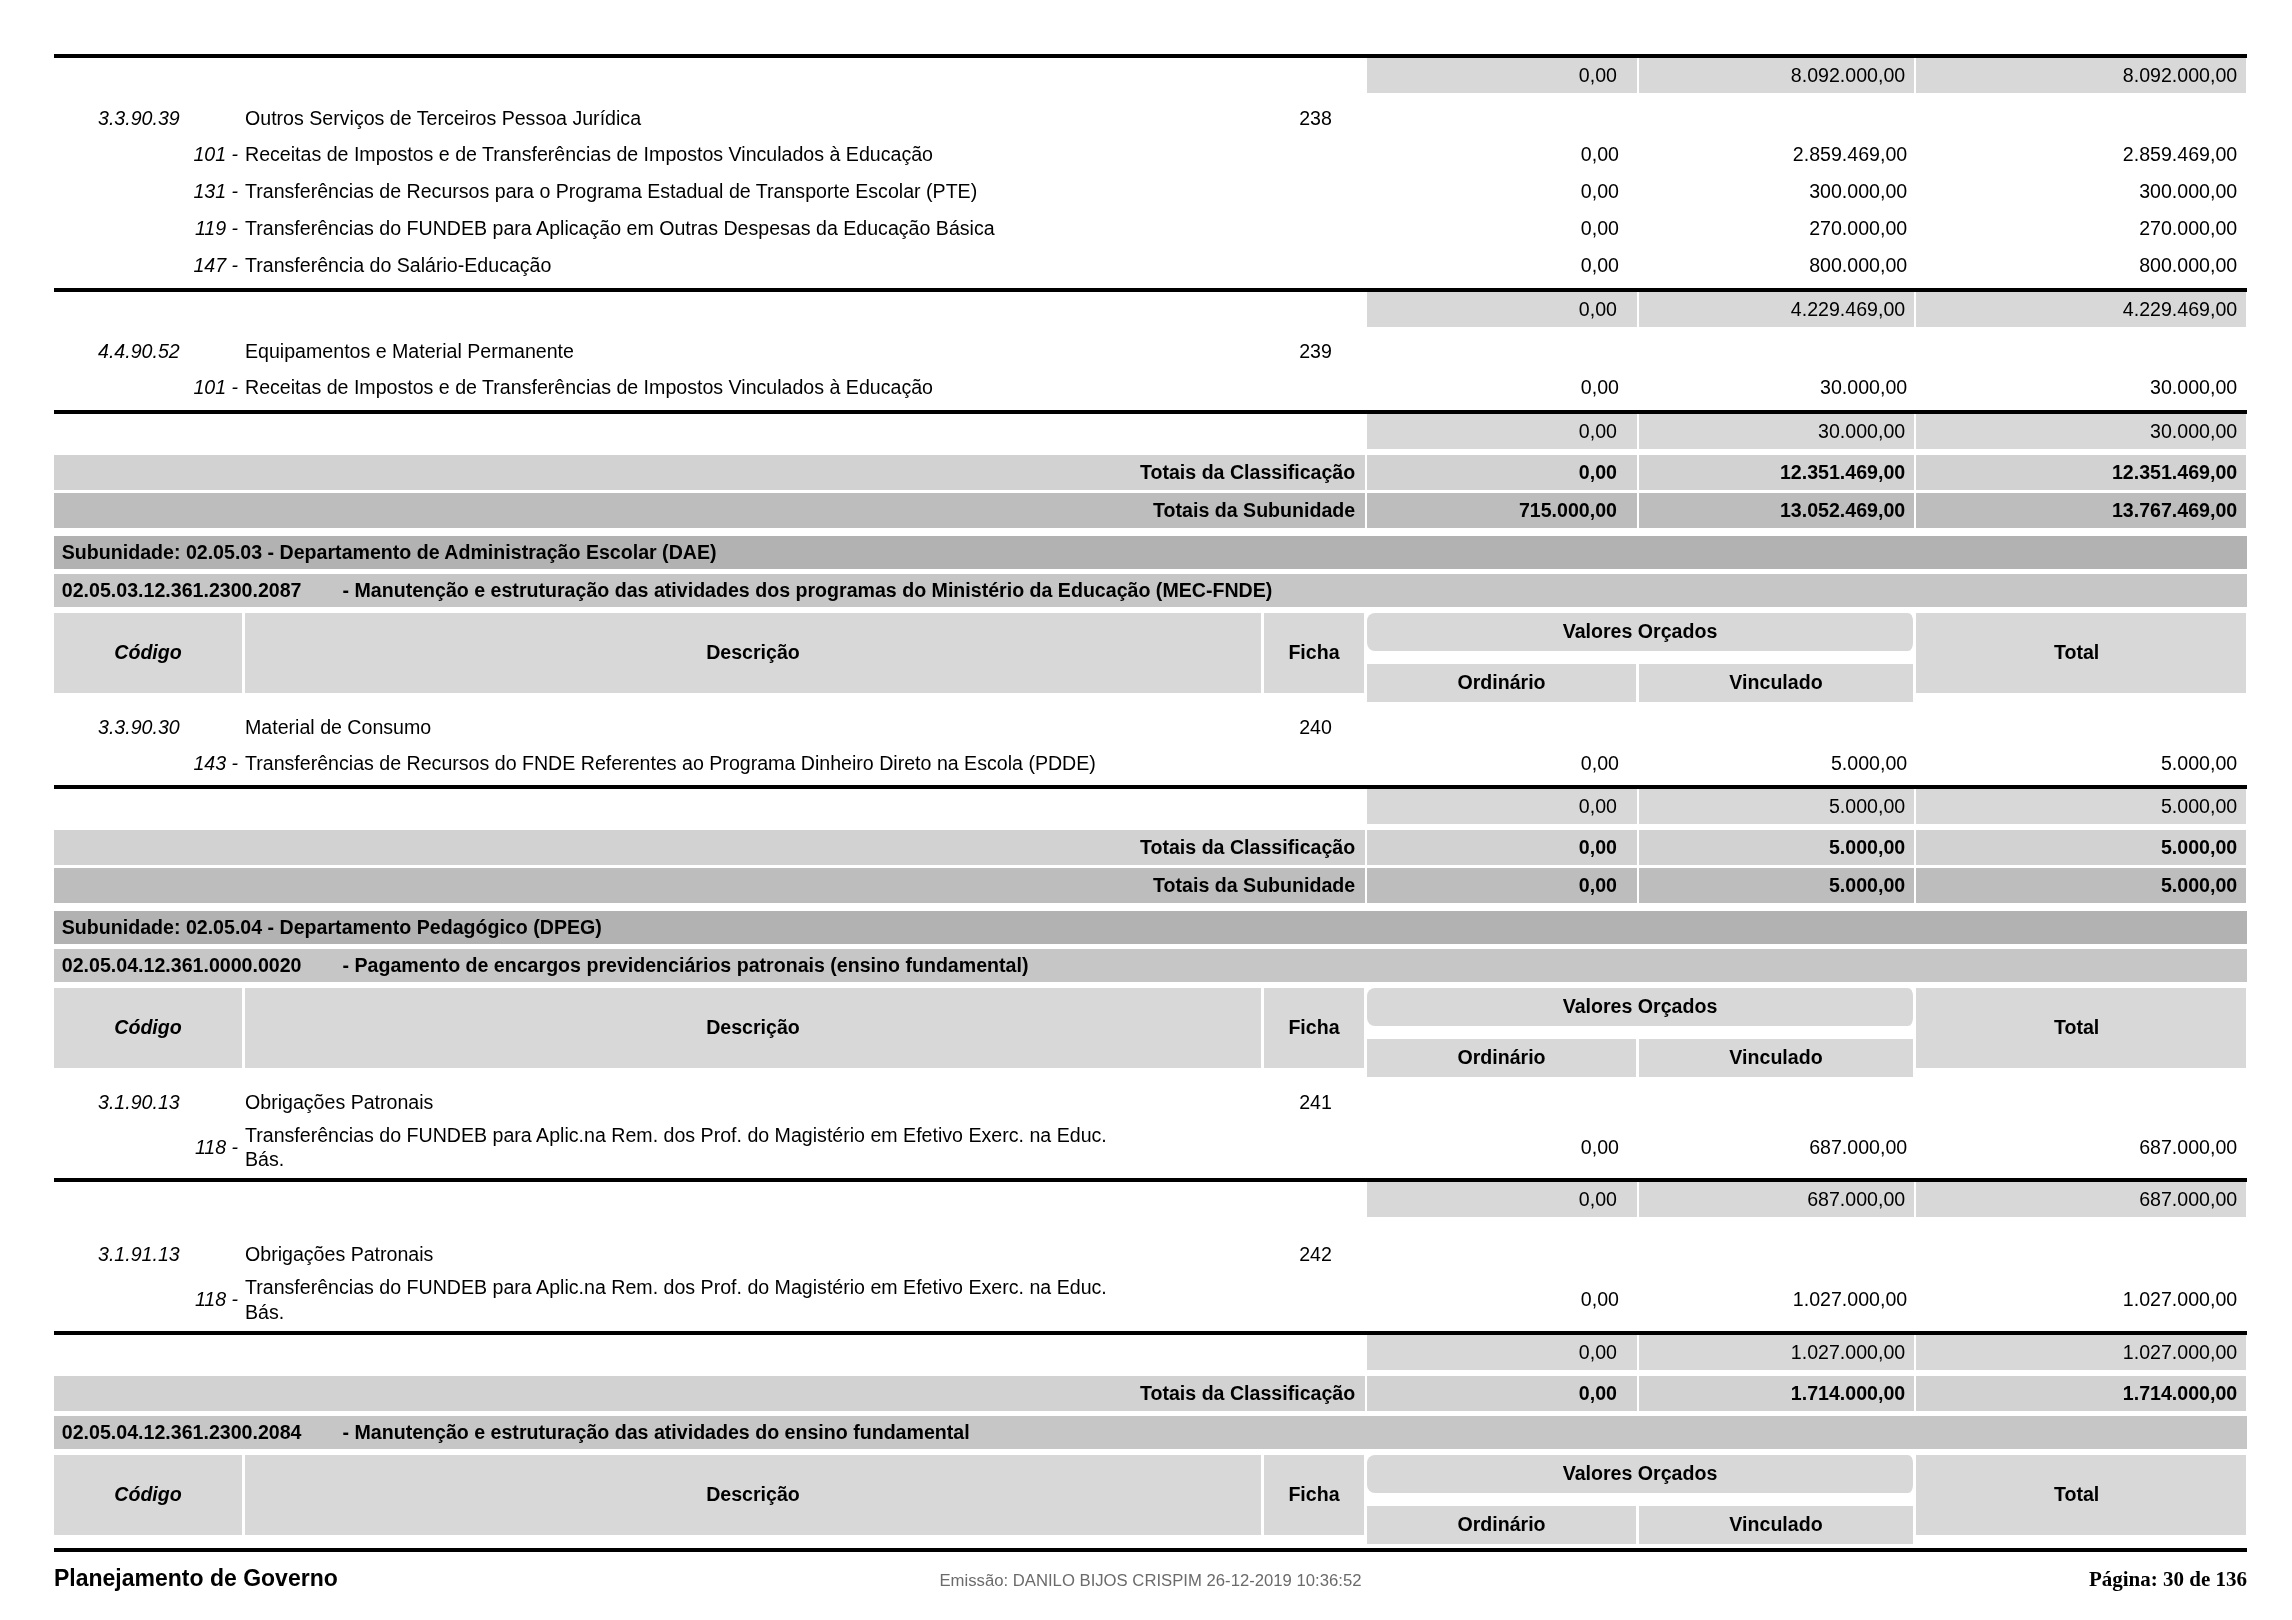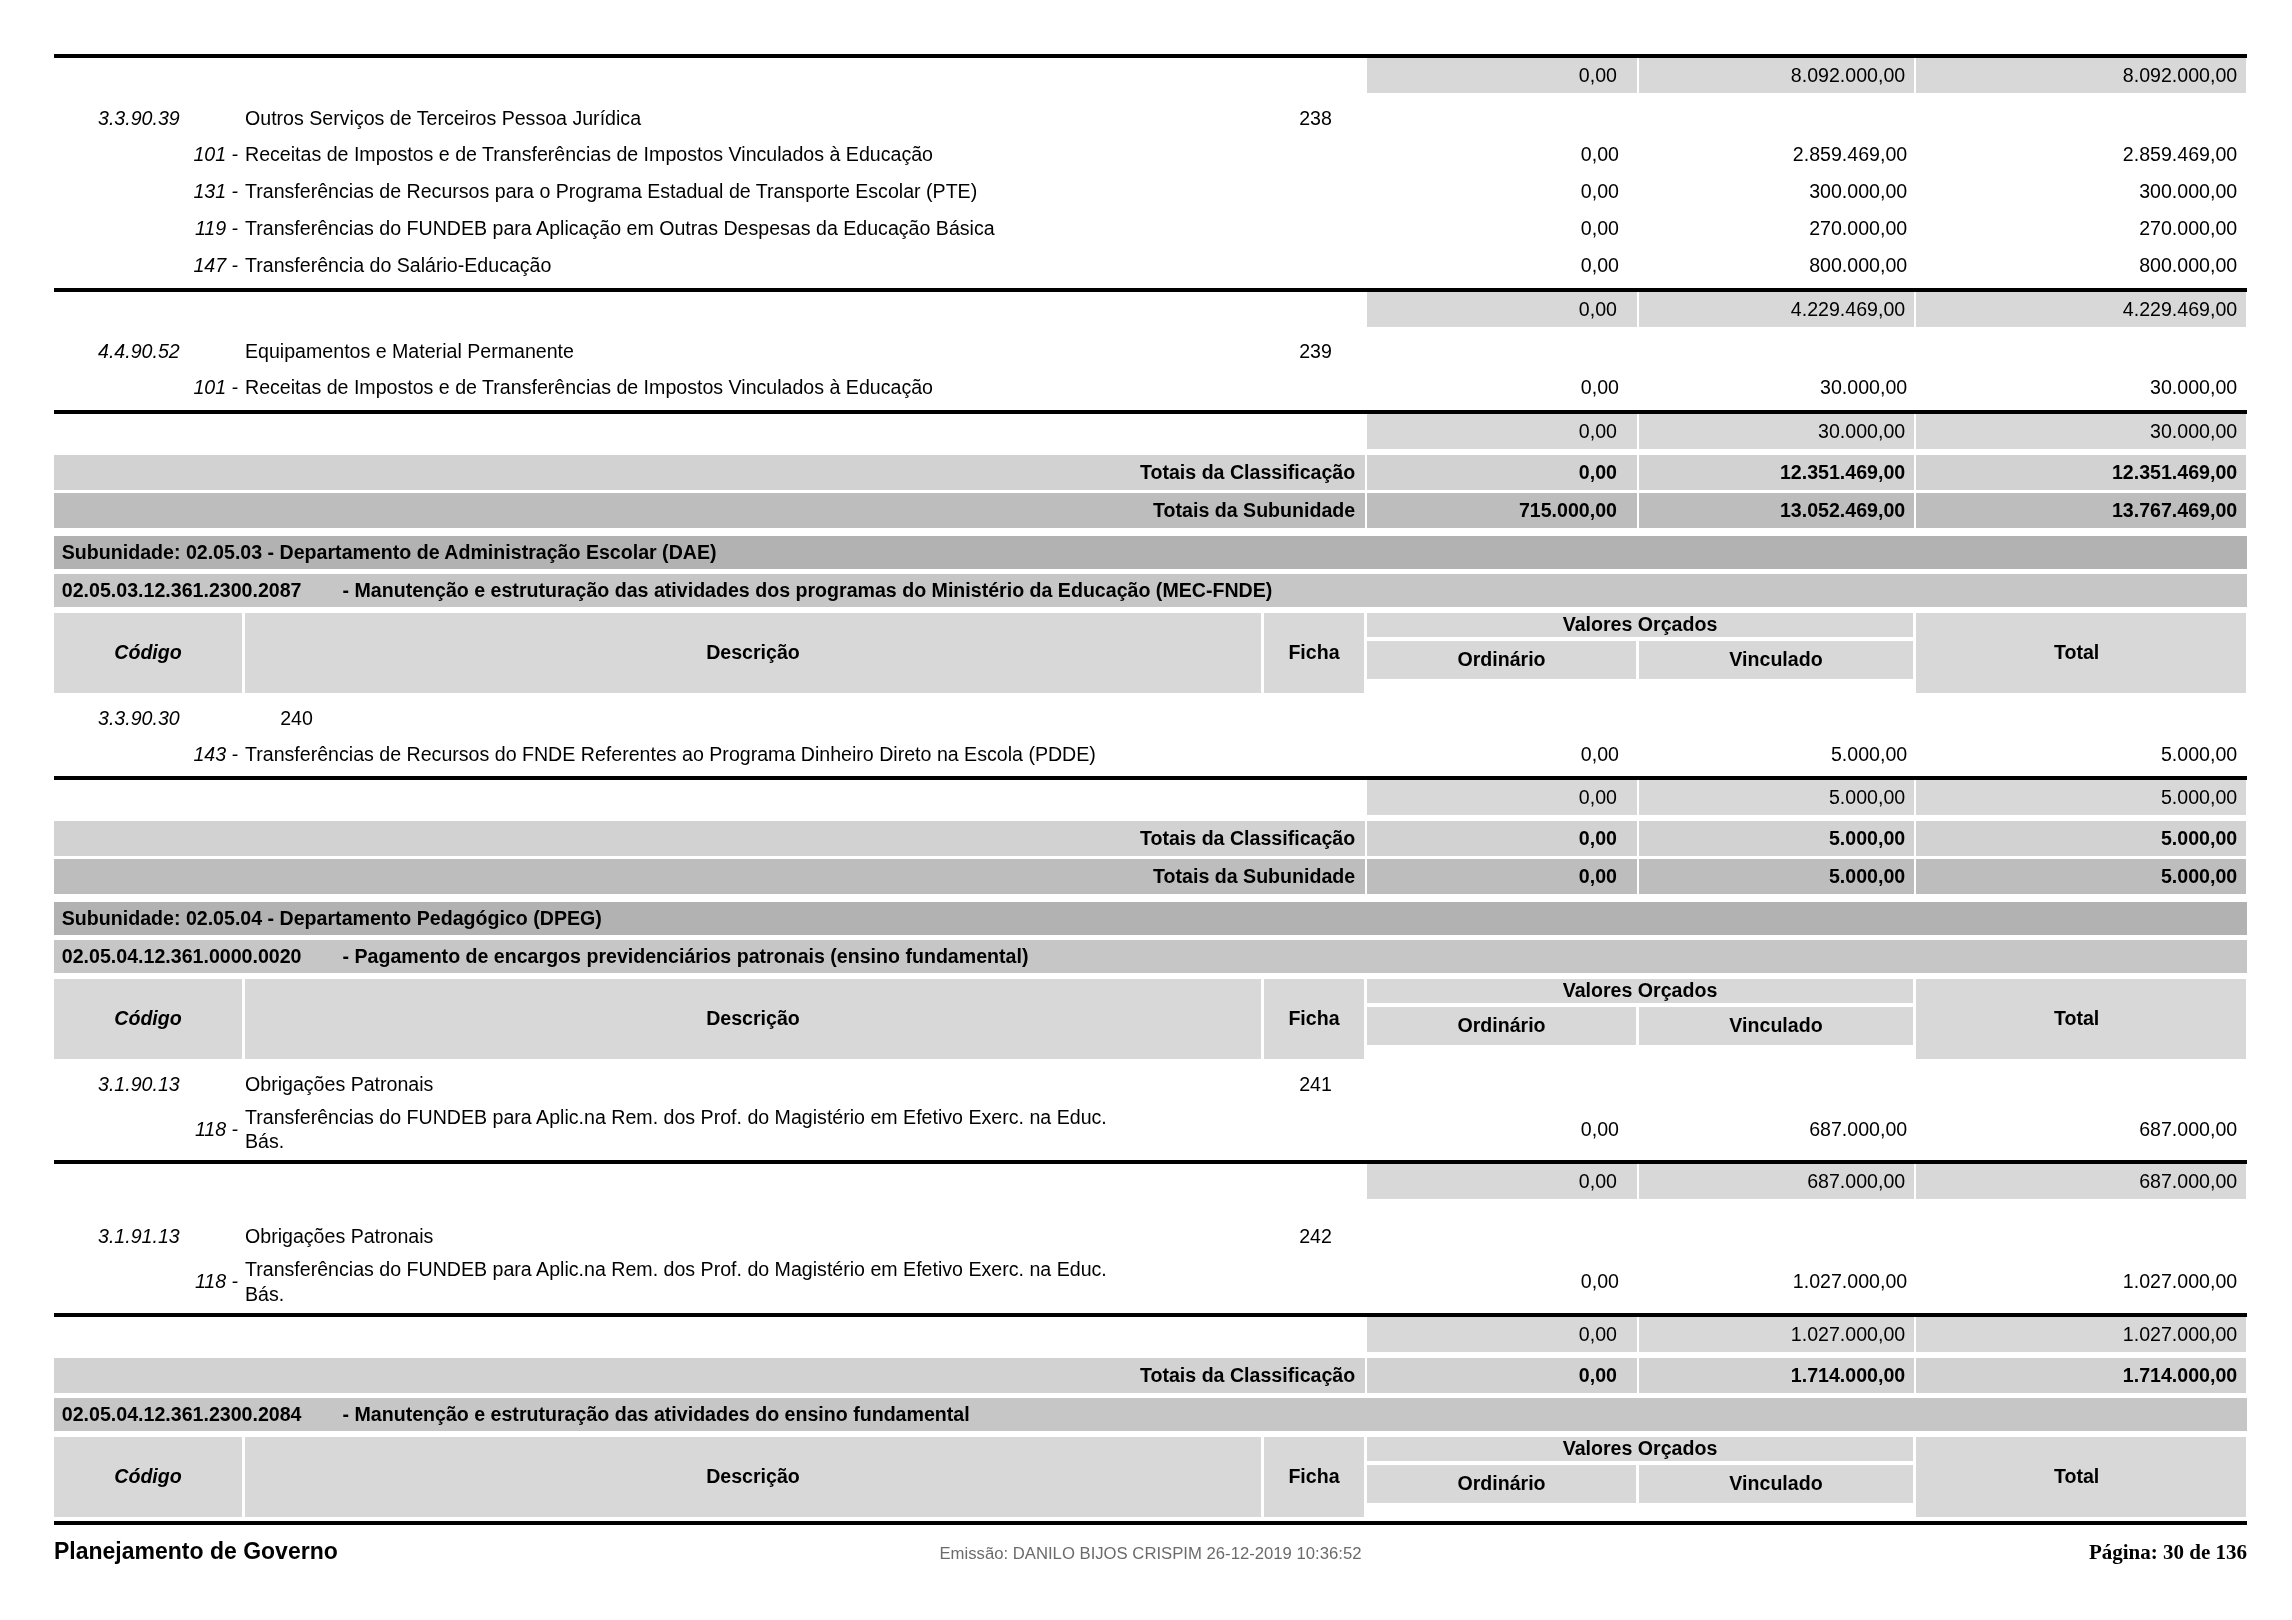--- a/index.html
+++ b/index.html
@@ -55,21 +55,21 @@
   .r-band-program { margin-top: 4.9px; height: 33px; line-height: 33px;
     background: var(--program-band-gray); font-weight: bold; padding-left: 7.8px; width: 2193px; }
   .r-band-program .prog-title { margin-left: 41px; }
 
   
   .r-header { margin-top: 5.9px; }
   .hcell { background: var(--cell-gray); font-weight: bold;
     display: flex; align-items: center; justify-content: center; }
   .hfull { height: 80px; }
   .h-mid { width: 549px; display: flex; flex-direction: column; }
-  .h-vo  { height: 24px; margin-bottom: 4px; }
+  .h-vo  { height: 38px; margin-bottom: 13px; border-radius: 8px; }
   .h-sub { display: flex; height: 38px; }
   .h-ord { width: 272px; }
   .h-vinc{ width: 277px; }
   .hcell.gap-r { border-right: 3.9px solid #fff; }
 
   
   .rule { width: 2193px; border-top: 4.9px solid #000; margin-top: 3.9px; }
   .footer { width: 2193px; display: flex; align-items: baseline; margin-top: 13.7px; }
   .footer .f-left   { width: 33%; font-weight: bold; font-size: 23px; }
   .footer .f-center { width: 34%; text-align: center; color: #6b6b6b; font-size: 16.7px; }
@@ -170,20 +170,21 @@
           <div class="hcell h-vo gap-r">Valores Orçados</div>
           <div class="h-sub">
             <div class="hcell h-ord gap-r">Ordinário</div>
             <div class="hcell h-vinc gap-r">Vinculado</div>
           </div>
         </div>
         <div class="hcell hfull c-total">Total</div>
       </div>
       <div class="row r-classification">
         <div class="c-cod">3.3.90.30</div>
+        <div class="c-desc">Material de Consumo</div>
         <div class="c-ficha">240</div>
       </div>
       <div class="row r-source">
         <div class="c-cod">143 -</div>
         <div class="c-desc">Transferências de Recursos do FNDE Referentes ao Programa Dinheiro Direto na Escola (PDDE)</div>
         <div class="c-ficha"></div>
         <div class="c-ord">0,00</div>
         <div class="c-vinc">5.000,00</div>
         <div class="c-total">5.000,00</div>
       </div>

